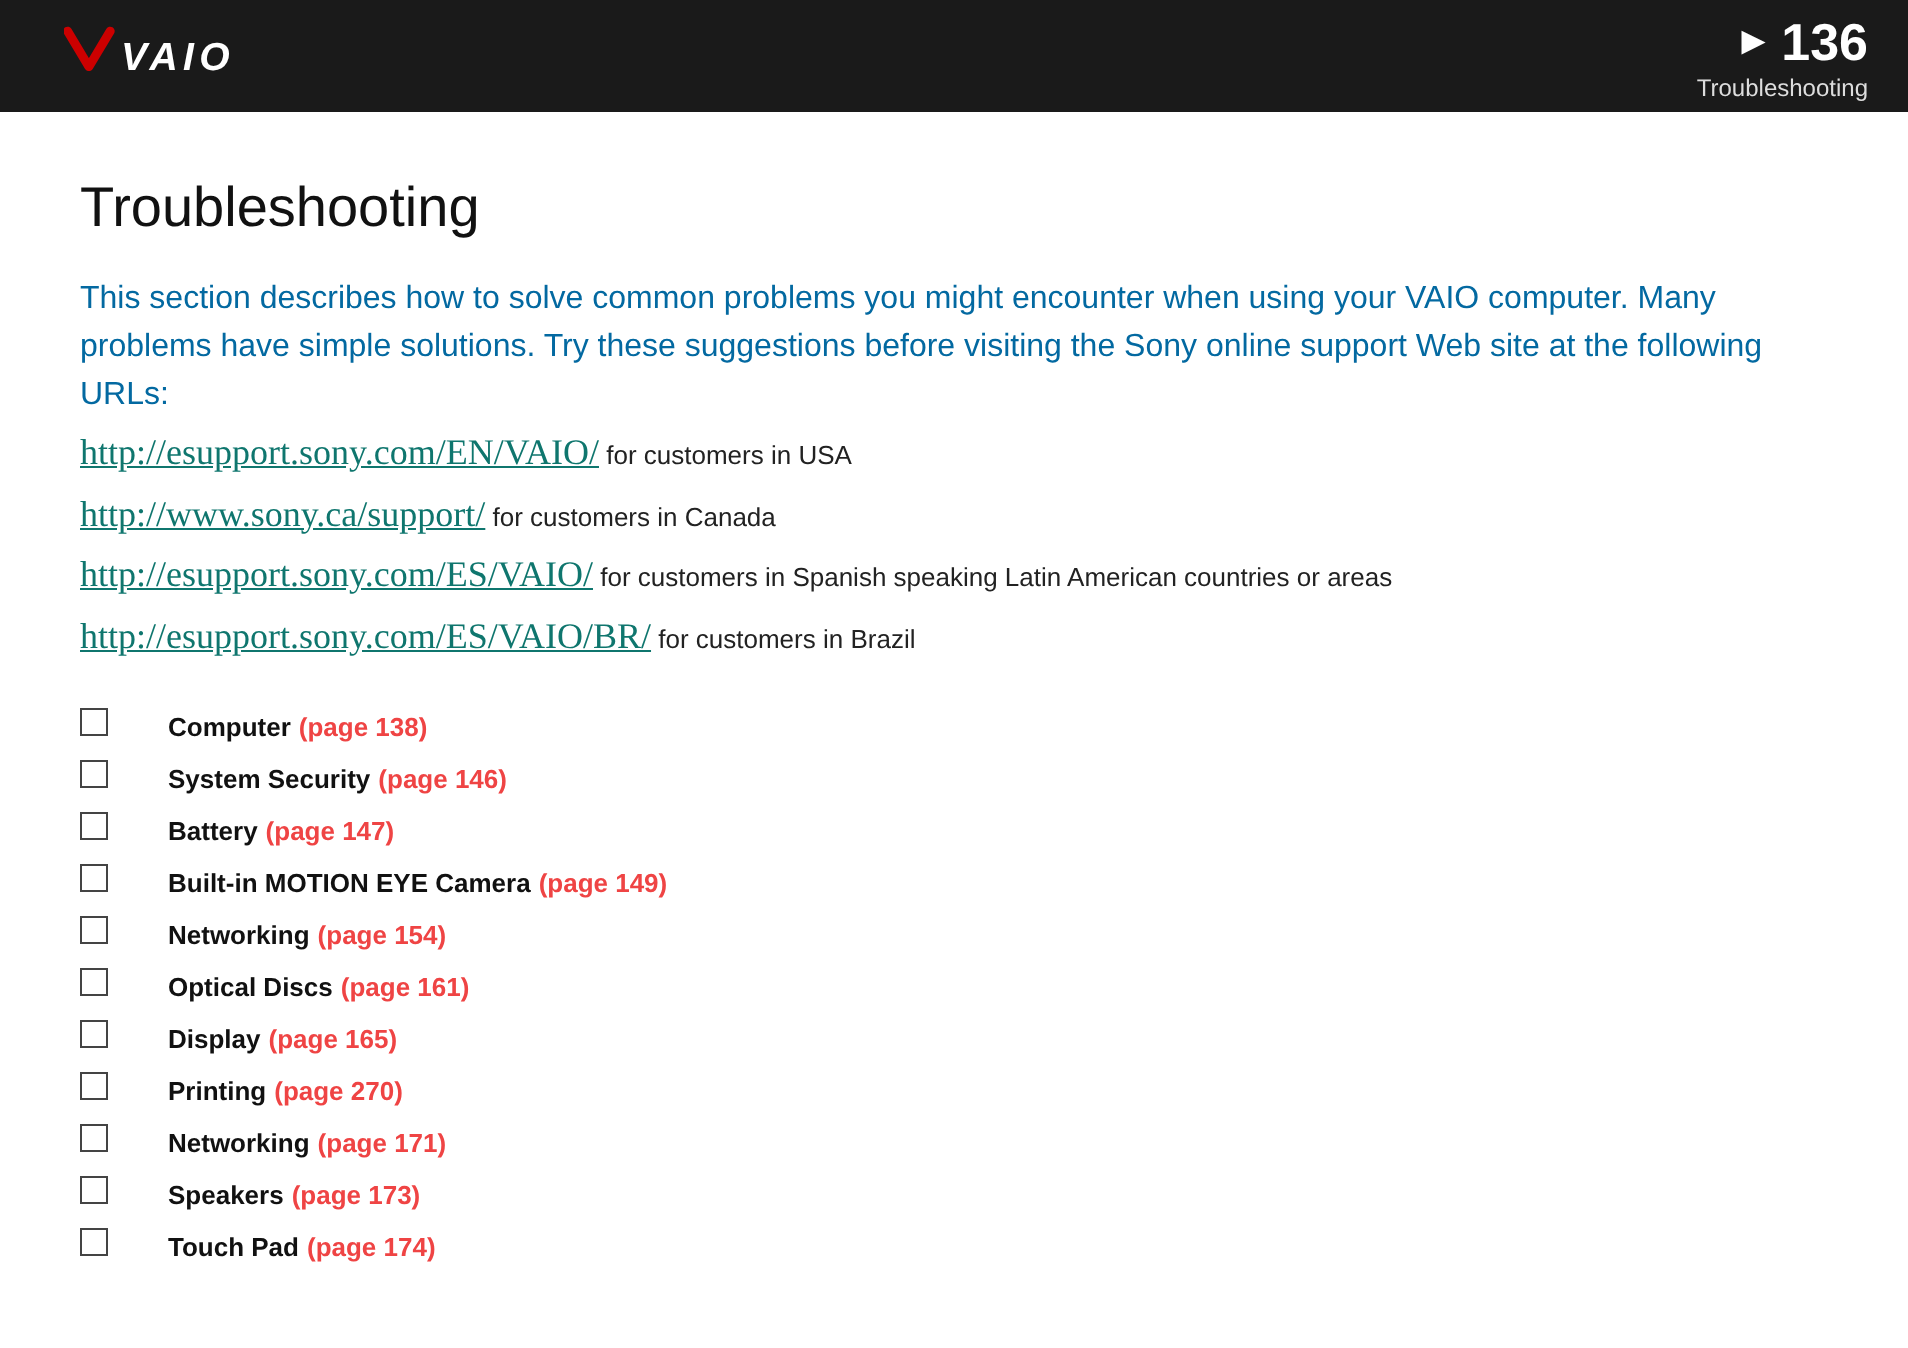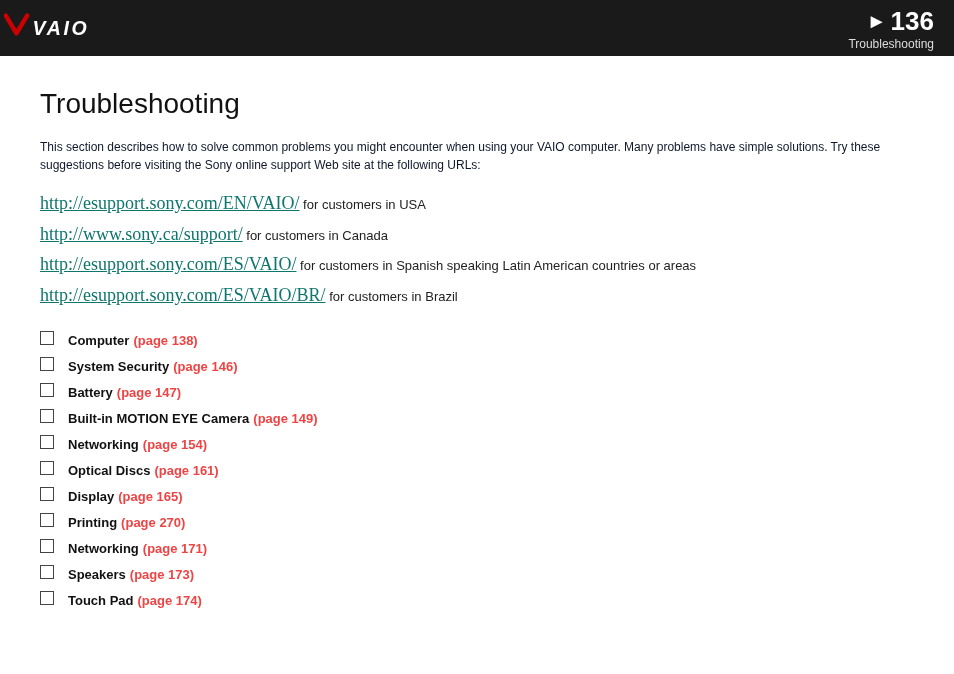--- a/index.html
+++ b/index.html
@@ -10,21 +10,21 @@
       min-height: 674px;
     }
 
     
     .header {
       background: #1a1a1a;
       height: 56px;
       display: flex;
       align-items: center;
       justify-content: space-between;
-      padding: 0 20px 0 4px;
+      padding: 0 20px 0 32px;
     }
     .header-logo {
       display: flex;
       align-items: center;
     }
     .header-page-info {
       text-align: right;
       color: white;
     }
 
@@ -34,24 +34,24 @@
     }
 
     .page-title {
       font-size: 28px;
       font-weight: normal;
       color: #111;
       margin-bottom: 18px;
     }
 
     .intro-text {
-      font-size: 12px;
-      color: #0f172a;
+      font-size: 16px;
+      color: #0369a1;
       line-height: 1.5;
-      margin-bottom: 14px;
+      margin-bottom: 1px;
     }
 
     .intro-links {
       margin-bottom: 20px;
     }
 
     .intro-links a, .link-text {
       color: #0f766e;
       font-size: 18px;
       text-decoration: underline;
@@ -88,20 +88,21 @@
       border: 1.5px solid #444;
       display: inline-block;
       margin-right: 14px;
       flex-shrink: 0;
       margin-top: 1px;
     }
 
     .toc-label {
       font-weight: bold;
       color: #111;
+      margin-left: 16px;
     }
 
     .toc-link {
       color: #ef4444;
       font-weight: bold;
       text-decoration: none;
       margin-left: 4px;
     }
 
     

